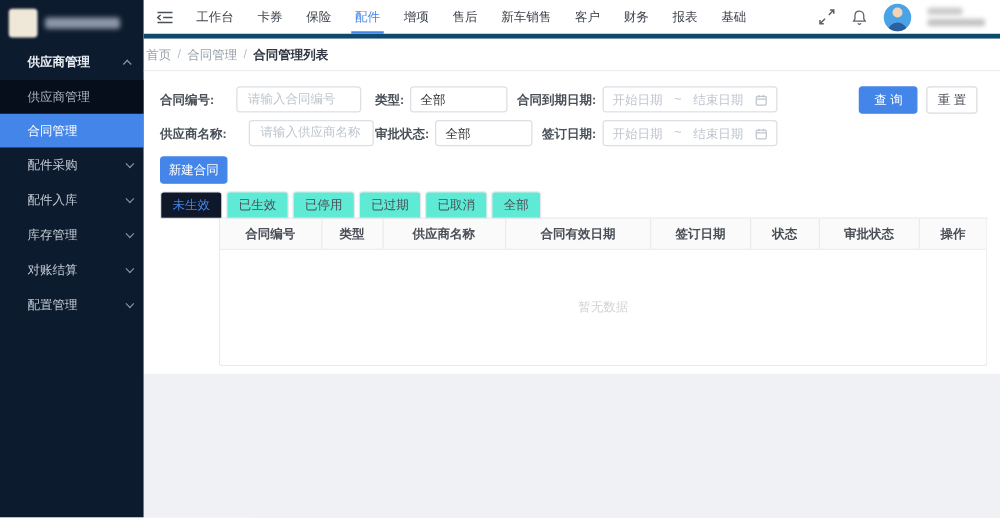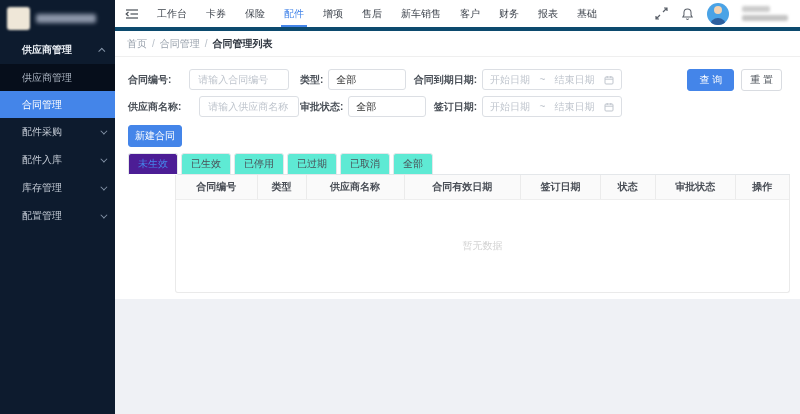--- a/index.html
+++ b/index.html
@@ -40,21 +40,21 @@
   .avatar { width:22px; height:22px; border-radius:50%; background:#4aa3e6;
             position:relative; overflow:hidden; }
   .avatar::before { content:''; position:absolute; top:3px; left:7px; width:8px; height:8px;
                     background:#f3d3b3; border-radius:50%; }
   .avatar::after { content:''; position:absolute; bottom:-3px; left:3px; width:16px; height:10px;
                    background:#2c5f9e; border-radius:8px 8px 0 0; }
   .name-blur .nb1 { width:28px; height:6px; background:#cccccc; filter:blur(1.5px); margin-bottom:3px; border-radius:2px;}
   .name-blur .nb2 { width:46px; height:6px; background:#c4c4c4; filter:blur(1.5px); border-radius:2px;}
 
   .breadcrumb { height:26px; background:#fff; border-bottom:1px solid #efefef;
-                display:flex; align-items:center; padding:0 12px; font-size:10px; }
+                display:flex; align-items:center; padding:0 2px; font-size:10px; }
   .bc-item { color:#98a1ac; cursor:pointer; }
   .bc-item.current { color:#2f3640; font-weight:700; cursor:default; }
   .bc-sep { color:#b9c0c9; margin:0 5px; }
 
   
   .content { height:242px; background:#fff; padding:9px 10px 0 13px; position:relative; }
   .frow { height:27px; display:flex; align-items:center; position:relative; font-size:10px; }
   .flabel { color:#4a5058; font-weight:700; margin-right:5px; white-space:nowrap; }
   .g1 { width:172px; display:flex; align-items:center;gap:13px; }
   .txt-input { width:100px; height:21px; border:1px solid #dcdfe4; border-radius:3px;
@@ -71,21 +71,21 @@
   .btn { height:22px; border-radius:3px; font-size:10px; display:flex; align-items:center;
          justify-content:center; cursor:pointer; white-space:nowrap; }
   .btn.primary { background:#4485e9; color:#fff; border:1px solid #4485e9; padding:0 11px; }
   .btn.plain { background:#fff; color:#4a5058; border:1px solid #d9dce1; padding:0 8px; }
   .btn.new { margin-top:5px; padding:0 9px; width:54px; }
 
   .tabs { display:flex; margin-top:6px; border-bottom:1px solid #e4e7ea; }
   .tab { height:22px; padding:0 9px; display:flex; align-items:center; font-size:10px;
          color:#4a5058; background:#5eead4; border:1px solid #e4e7ea;
          border-radius:3px 3px 0 0; margin-right:3px; margin-bottom:-1px; cursor:pointer; }
-  .tab.active { background:#4c1d95; color:#4485e9; border-bottom-color:#fff; }
+  .tab.active { background:#0f172a; color:#4485e9; border-bottom-color:#fff; }
 
   .table { border:1px solid #eaeaea; border-top:none; border-radius:0 0 3px 3px;margin-left:47px; }
   .thead { display:flex; height:25px; background:#fafafa; border-bottom:1px solid #eeeeee; }
   .th { display:flex; align-items:center; justify-content:center; font-size:10px;
         font-weight:700; color:#4a4f57; border-right:1px solid #ebebeb; }
   .th:last-child { border-right:none; }
   .tbody { height:92px; display:flex; align-items:center; justify-content:center; }
   .empty { color:#d3d3d3; font-size:10px; }
 
   .footer-space { flex:1; background:#eff1f5; }
@@ -119,20 +119,24 @@
       <div class="m-item">
         <span>配件采购</span>
         <span class="caret down"></span>
       </div>
       <div class="m-item">
         <span>配件入库</span>
         <span class="caret down"></span>
       </div>
       <div class="m-item">
         <span>库存管理</span>
+        <span class="caret down"></span>
+      </div>
+      <div class="m-item">
+        <span>对账结算</span>
         <span class="caret down"></span>
       </div>
       <div class="m-item">
         <span>配置管理</span>
         <span class="caret down"></span>
       </div>
     </nav>
   </aside>
 
   <div class="main">

